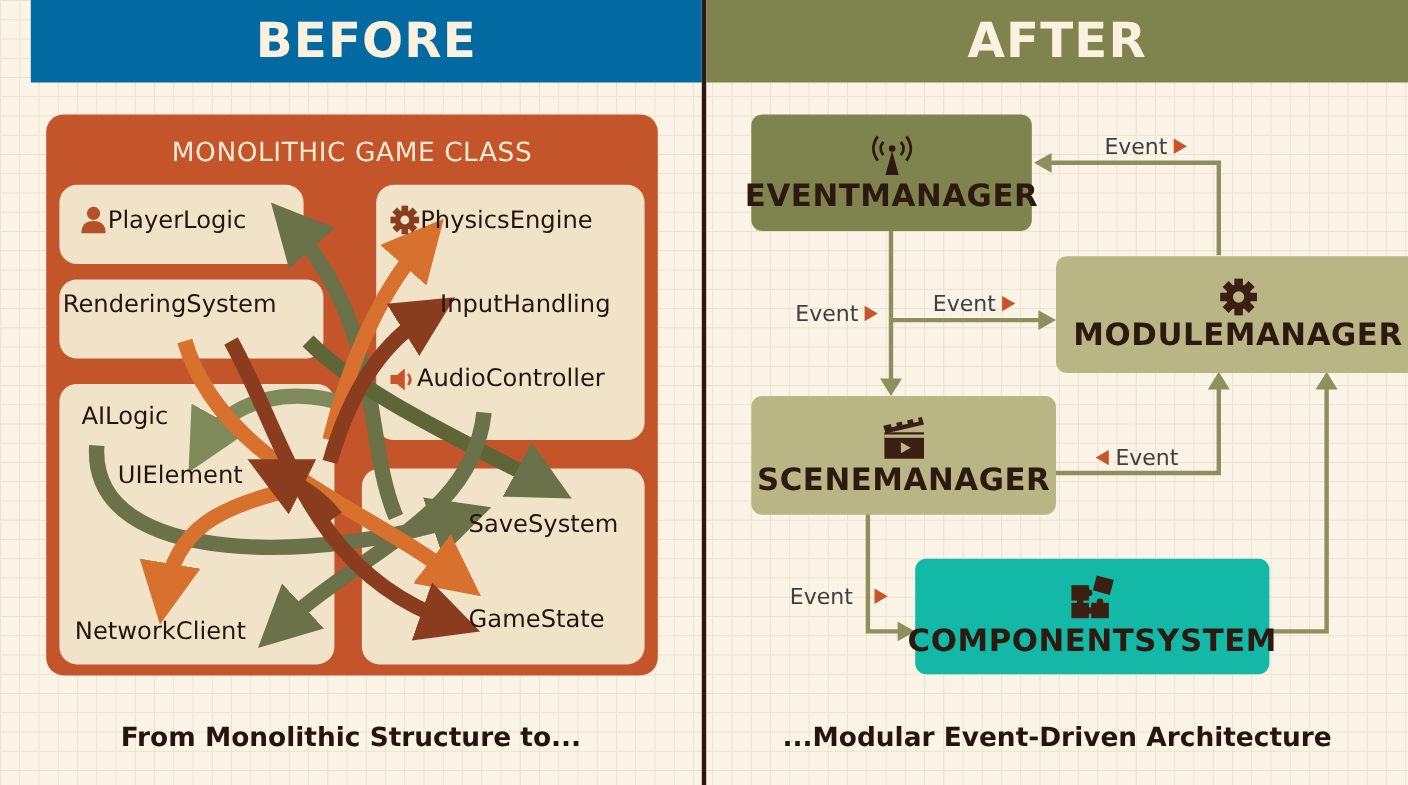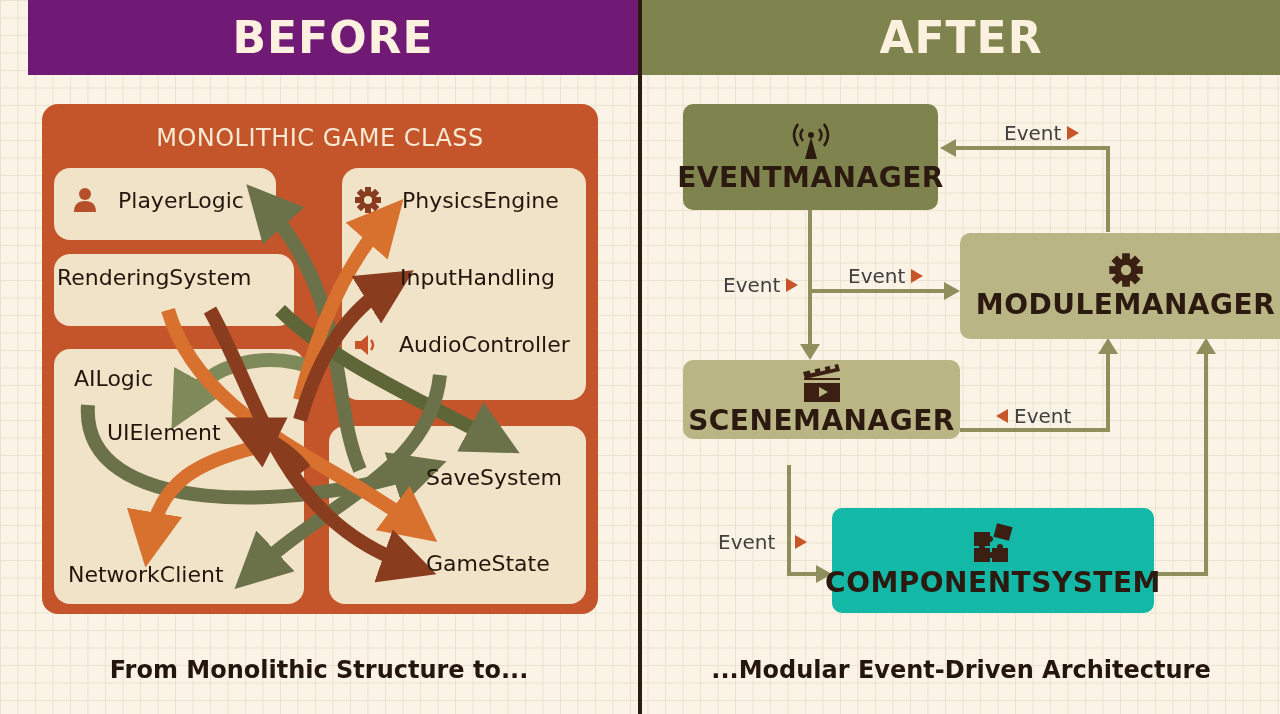--- a/index.html
+++ b/index.html
@@ -9,27 +9,27 @@
     background-image:
       linear-gradient(#ebe2cf 1px, transparent 1px),
       linear-gradient(90deg,#ebe2cf 1px, transparent 1px);
     background-size:17.5px 17.5px;}
   .panel{position:absolute;top:0;height:714px;}
   .left{left:0;width:638px;}
   .right{left:642px;width:638px;}
   .divider{position:absolute;left:638px;top:0;width:4px;height:714px;background:#2c1a10;}
   .hdr{position:absolute;top:0;left:0;right:0;height:75px;display:flex;align-items:center;justify-content:center;
     color:#fbf1de;font-weight:bold;font-size:44px;letter-spacing:1px;}
-  .left .hdr{background:#701a75;margin-left:28px;}
+  .left .hdr{background:#0369a1;margin-left:28px;}
   .right .hdr{background:#7f844e;}
   .caption{position:absolute;top:656px;left:0;right:0;text-align:center;font-weight:bold;font-size:24px;color:#24160d;}
   .mono{position:absolute;left:42px;top:104px;width:556px;height:510px;background:#c4552b;border-radius:16px;}
   .mono-title{position:absolute;left:0;right:0;top:20px;text-align:center;color:#f7ead4;font-size:24px;letter-spacing:.5px;}
   .mbox{position:absolute;background:#f1e3c8;border-radius:16px;}
-  .mlabel{position:absolute;font-size:22px;color:#24160d;white-space:nowrap;display:flex;align-items:center;gap:20px;}
+  .mlabel{position:absolute;font-size:22px;color:#24160d;white-space:nowrap;display:flex;align-items:center;gap:0;}
   .node{position:absolute;border-radius:10px;display:flex;flex-direction:column;align-items:center;justify-content:center;
     color:#2c1a10;font-weight:bold;font-size:28px;letter-spacing:.5px;}
   .evt{position:absolute;font-size:20px;color:#404040;display:flex;align-items:center;gap:6px;white-space:nowrap;}
   .tri-r{width:0;height:0;border-top:7px solid transparent;border-bottom:7px solid transparent;border-left:12px solid #c8552a;}
   .tri-l{width:0;height:0;border-top:7px solid transparent;border-bottom:7px solid transparent;border-right:12px solid #c8552a;}
   svg.overlay{position:absolute;left:0;top:0;pointer-events:none;}
 </style>
 </head>
 <body>
 
@@ -173,21 +173,21 @@
           <rect x="11" y="1" width="6" height="26"></rect>
           <rect x="1" y="11" width="26" height="6"></rect>
           <rect x="11" y="1" width="6" height="26" transform="rotate(45 14 14)"></rect>
           <rect x="11" y="1" width="6" height="26" transform="rotate(-45 14 14)"></rect>
         </g>
         <circle cx="14" cy="14" r="4" fill="#b9b585"></circle>
       </svg>
     <span>MODULEMANAGER</span>
   </div>
 
-  <div class="node" style="left:41px;top:360px;width:277px;height:79px;background:#b9b585;">
+  <div class="node" style="left:41px;top:360px;width:277px;height:108px;background:#b9b585;">
     <svg width="44" height="42" viewBox="0 0 44 42">
       <rect x="4" y="16" width="36" height="24" fill="#3a1f12"></rect>
       <polygon points="3,10 38,2 40,9 5,17" fill="#3a1f12"></polygon>
       <g fill="#b9b585">
           <rect x="10" y="7" width="5" height="4" transform="rotate(-13 12 9)"></rect>
           <rect x="20" y="5" width="5" height="4" transform="rotate(-13 22 7)"></rect>
           <rect x="30" y="3" width="5" height="4" transform="rotate(-13 32 5)"></rect>
         </g>
       <rect x="4" y="18" width="36" height="3" fill="#b9b585"></rect>
       <polygon points="19,25 19,35 28,30" fill="#b9b585"></polygon>

